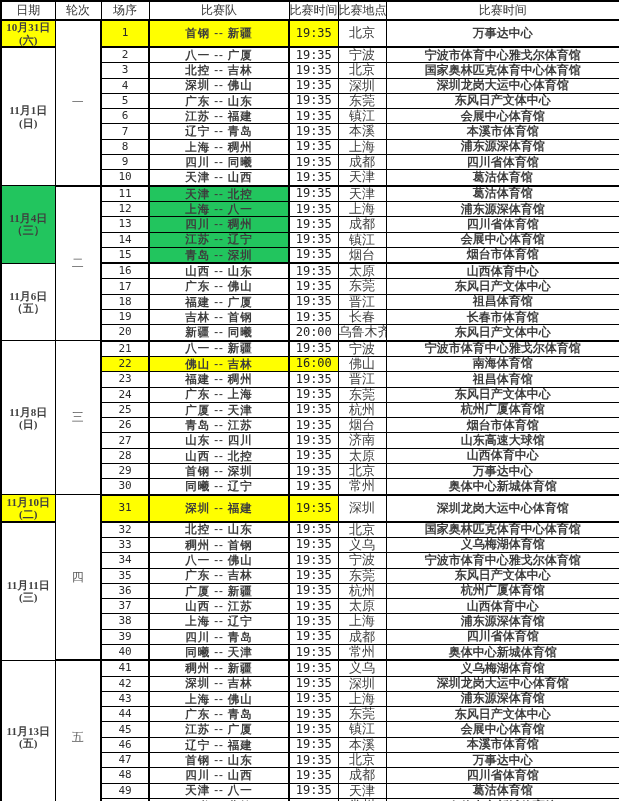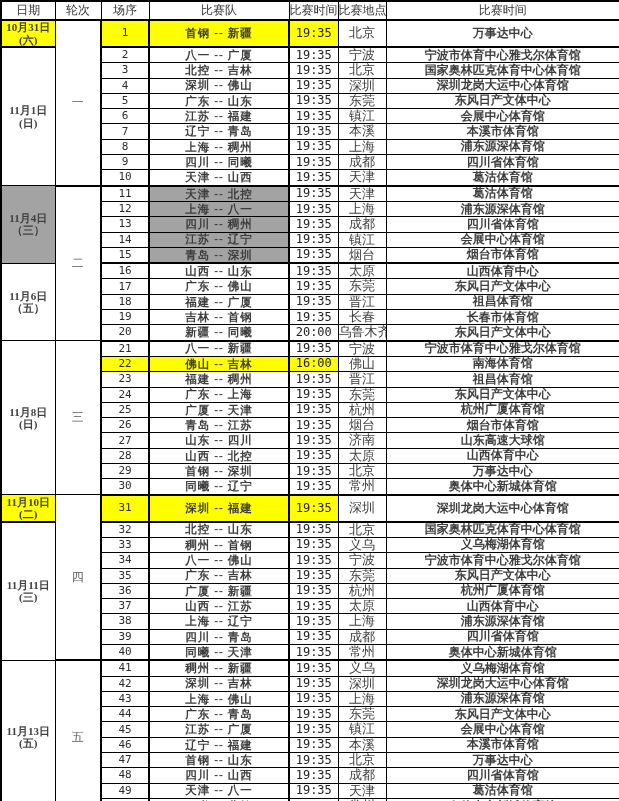--- a/index.html
+++ b/index.html
@@ -18,21 +18,21 @@
   td.date-cell .wd{font-weight:bold;}
   td.round-cell{font-size:12px;color:#5a5a5a;border-right:2px solid #000;}
   td.seq{font-family:"DejaVu Sans Mono","Liberation Mono",monospace;font-size:11px;
          color:#2b2b2b;border-right:2px solid #000;}
   td.teams{border-right:2px solid #000;font-size:11.5px;letter-spacing:1px;font-weight:bold;}
   td.time{font-family:"DejaVu Sans Mono","Liberation Mono",monospace;font-size:12px;
           color:#222;}
   td.city{font-size:13px;}
   td.venue{font-size:12px;font-weight:bold;}
   .bg-yellow{background:#ffff00;}
-  .bg-cyan{background:#a3a3a3;}
+  .bg-cyan{background:#22c55e;}
   tr.tall td.seq,tr.tall td.teams,tr.tall td.time{border-bottom:2px solid #000;}
 </style>
 </head>
 <body>
 
 <div id="sheet">
   <table>
     <colgroup>
       <col style="width:54px">
         <col style="width:46px">

